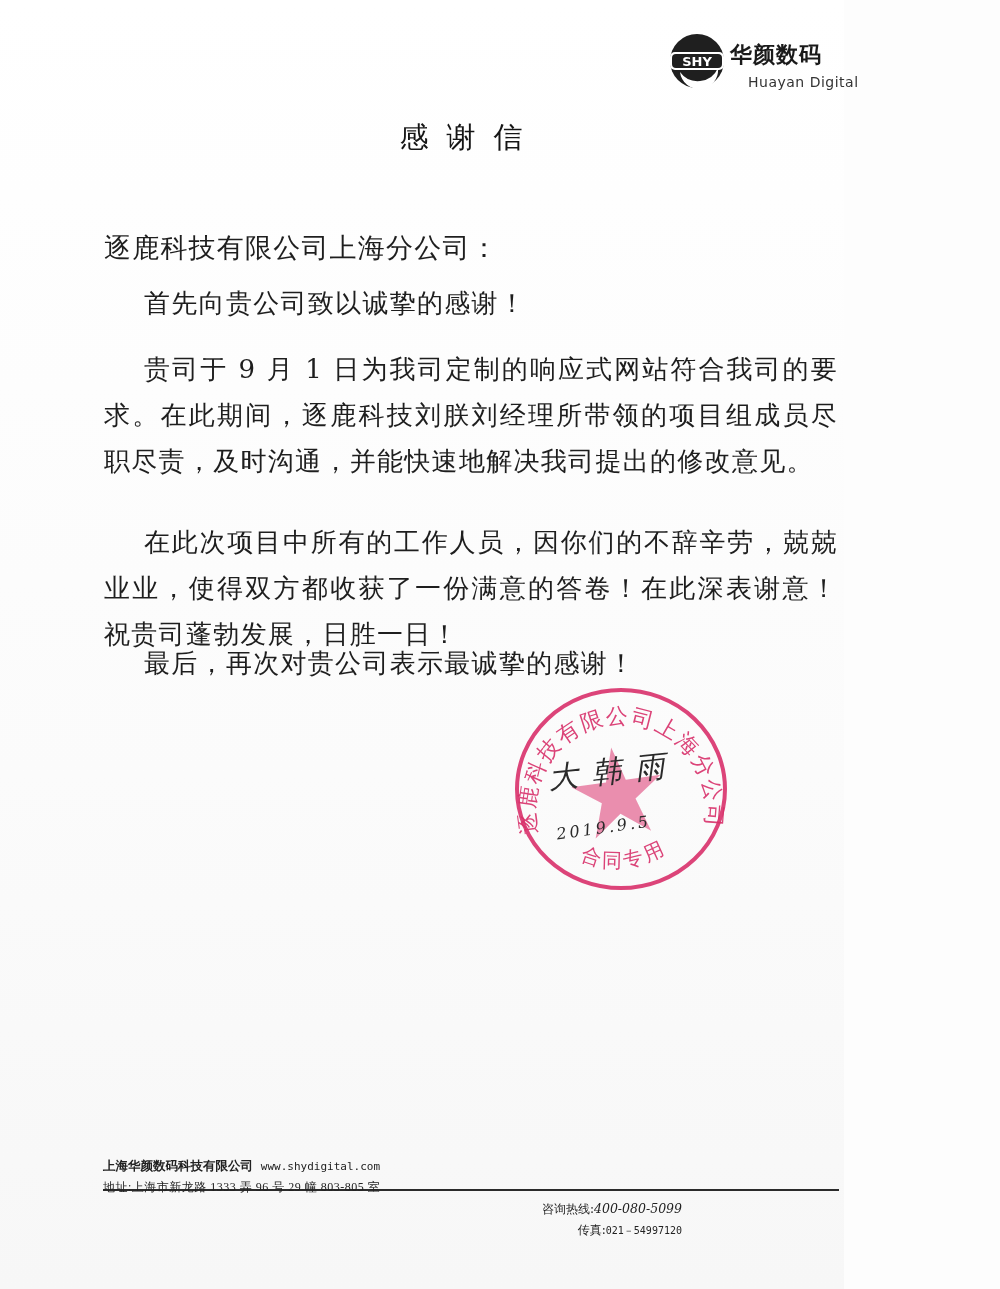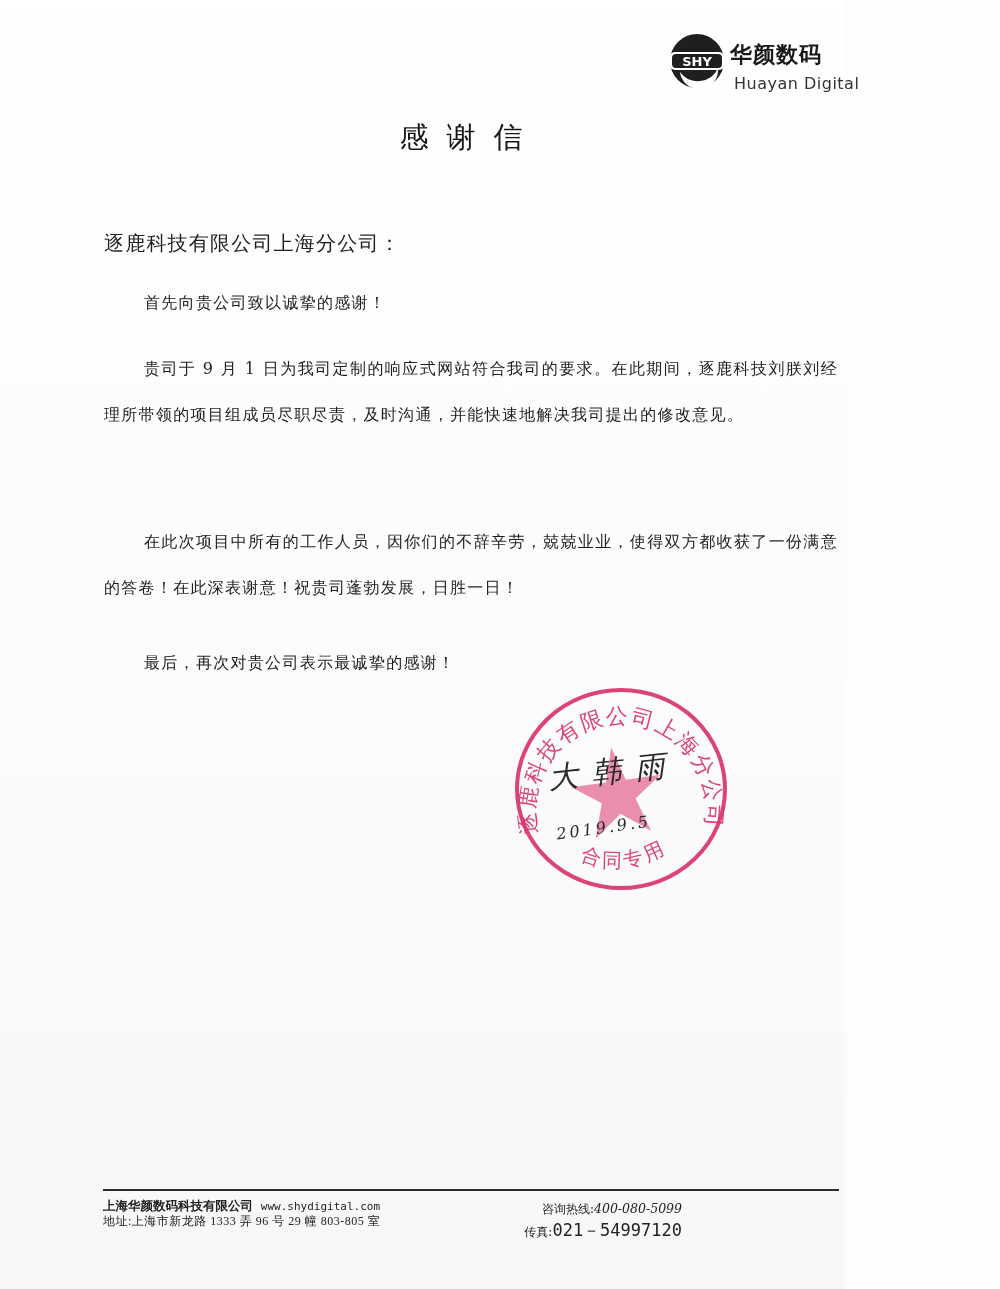--- a/index.html
+++ b/index.html
@@ -40,23 +40,23 @@
       left: 62px; top: 10px;
       font-family: "DejaVu Sans", sans-serif;
       font-weight: bold;
       font-size: 22px;
       letter-spacing: 1px;
       color: #1a1a1a;
       white-space: nowrap;
     }
     .logo-en {
       position: absolute;
-      left: 66px; top: 44px;
-      font-family: "DejaVu Sans", sans-serif;
-      font-size: 16px;
+      left: 80px; top: 44px;
+      font-family: "DejaVu Sans", sans-serif;
+      font-size: 14px;
       letter-spacing: 0.5px;
       color: #333;
       white-space: nowrap;
     }
     
     .title {
       position: absolute;
       left: 0; width: 940px;
       top: 118px;
       text-align: center;
@@ -65,31 +65,31 @@
       letter-spacing: 18px;
       color: #151515;
       padding-left: 0;
     }
     
     .body-text {
       position: absolute;
       left: 104px;
       width: 734px;
       font-family: "DejaVu Serif", "Liberation Serif", serif;
-      font-size: 20px;
+      font-size: 27px;
       color: #1e1e1e;
       letter-spacing: 1.2px;
     }
     .salutation { top: 230px; }
     .para {
       position: absolute;
       left: 104px;
       width: 734px;
       font-family: "DejaVu Serif", "Liberation Serif", serif;
-      font-size: 16px;
+      font-size: 26px;
       line-height: 46px;
       color: #1e1e1e;
       letter-spacing: 1.3px;
       text-align: justify;
       text-indent: 40px;
     }
     .p1 { top: 280px; }
     .p2 { top: 346px; }
     .p3 { top: 519px; }
     .p4 { top: 640px; }
@@ -130,24 +130,24 @@
       position: absolute;
       left: 103px;
       top: 1189px;
       width: 736px;
       height: 2px;
       background: #2b2b2b;
     }
     .footer-left {
       position: absolute;
       left: 103px;
-      top: 1198px;
+      top: 1155px;
       font-size: 12px;
       color: #222;
-      line-height: 15px;
+      line-height: 21px;
       white-space: nowrap;
     }
     .footer-company {
       font-family: "DejaVu Sans", sans-serif;
       font-weight: bold;
       font-size: 12.5px;
     }
     .footer-url {
       font-family: "DejaVu Sans Mono", "Liberation Mono", monospace;
       font-size: 11px;
@@ -173,21 +173,21 @@
       font-size: 12px;
       text-align: center;
     }
     .hotline-value {
       font-family: "DejaVu Serif", "Liberation Serif", serif;
       font-style: italic;
       font-size: 12.5px;
     }
     .fax-value {
       font-family: "DejaVu Sans Mono", "Liberation Mono", monospace;
-      font-size: 17px;
+      font-size: 10px;
     }
   </style>
 </head>
 <body>
 
 <div class="page">
 
   <div class="logo">
     <svg class="logo-mark" viewBox="0 0 58 58" xmlns="http://www.w3.org/2000/svg">
       <circle cx="29" cy="29" r="27" fill="#1f1f1f"></circle>

